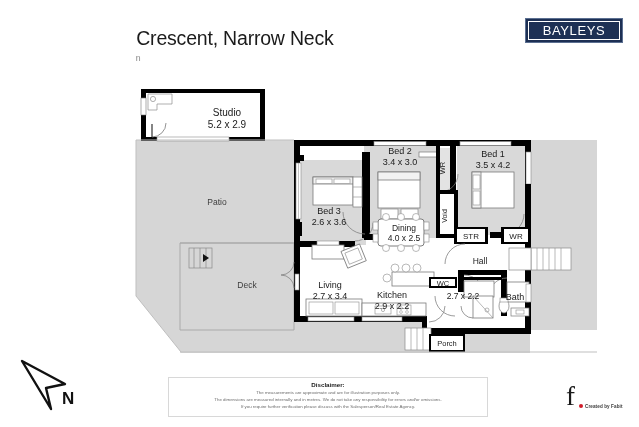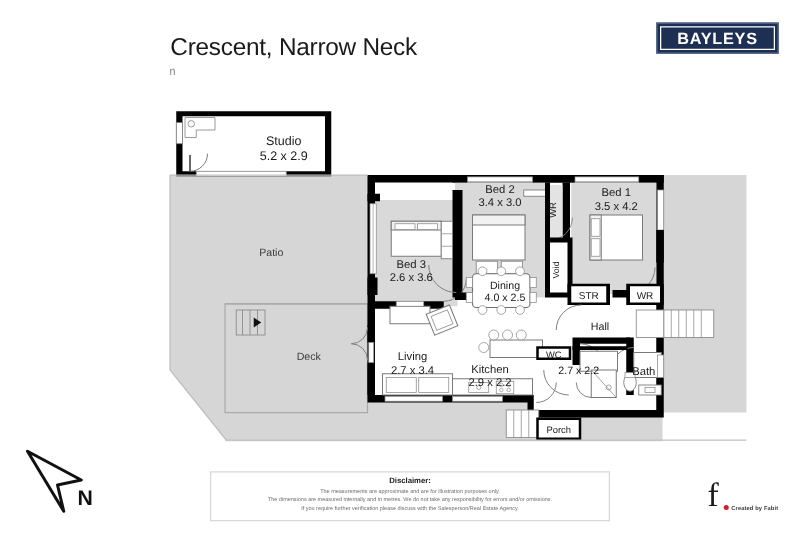--- a/index.html
+++ b/index.html
@@ -26,21 +26,21 @@
   .logo{
     position:absolute;left:525px;top:18px;width:98px;height:25px;
     background:#1d3054;border:1px solid #5b6f91;
     box-sizing:border-box;padding:2px;
   }
   .logo-inner{
     width:100%;height:100%;border:1px solid #ffffff;box-sizing:border-box;
     display:flex;align-items:center;justify-content:center;
   }
   .logo-txt{
-    color:#ffffff;font-size:13px;font-weight:700;letter-spacing:.6px;
+    color:#ffffff;font-size:13px;font-weight:400;letter-spacing:.6px;
     font-family:"Liberation Sans", sans-serif;
   }
 
   
   .plan{position:absolute;left:17px;top:0;width:639px;height:332px;}
   .plan svg{display:block;}
 
   
   .compass{position:absolute;left:18px;top:357px;width:70px;height:62px;}
 

